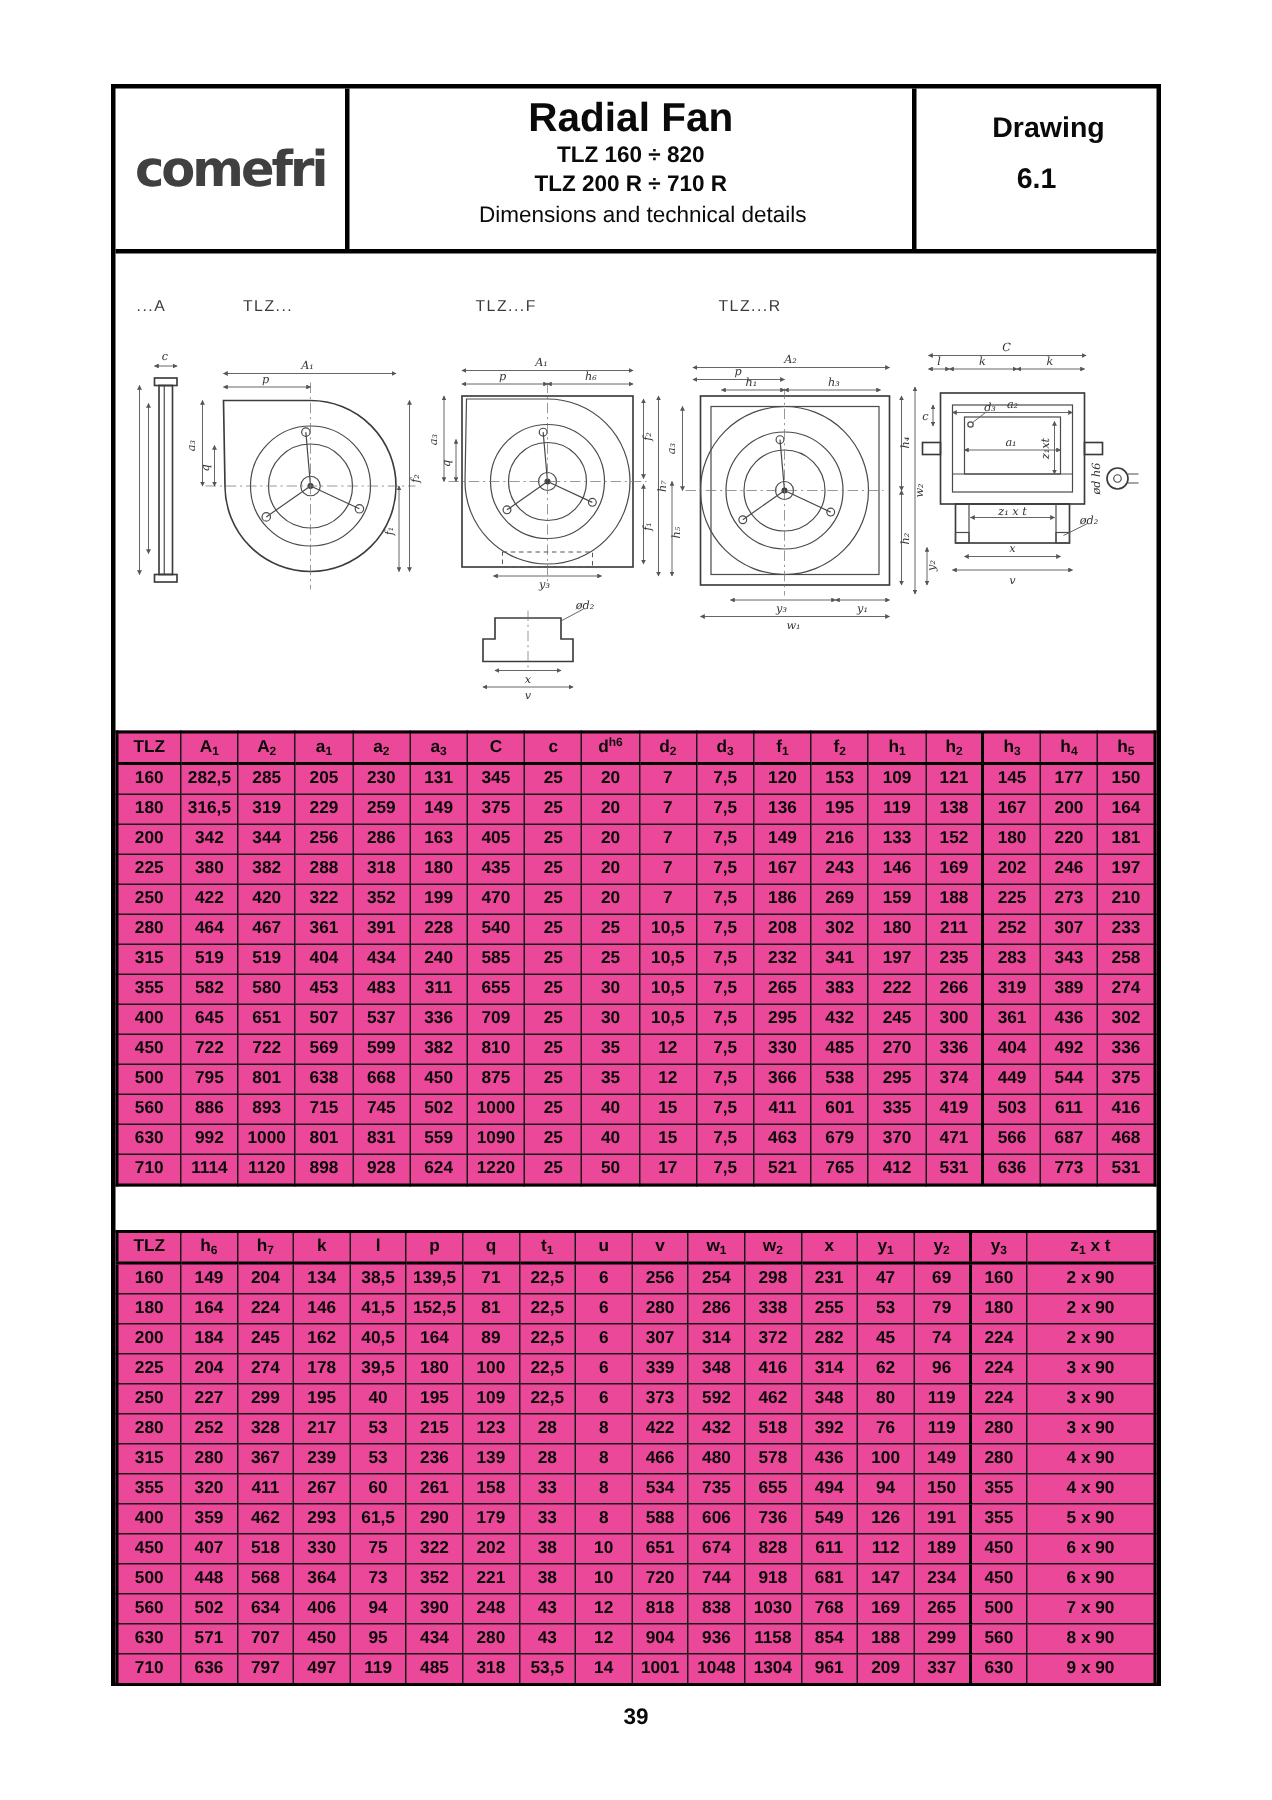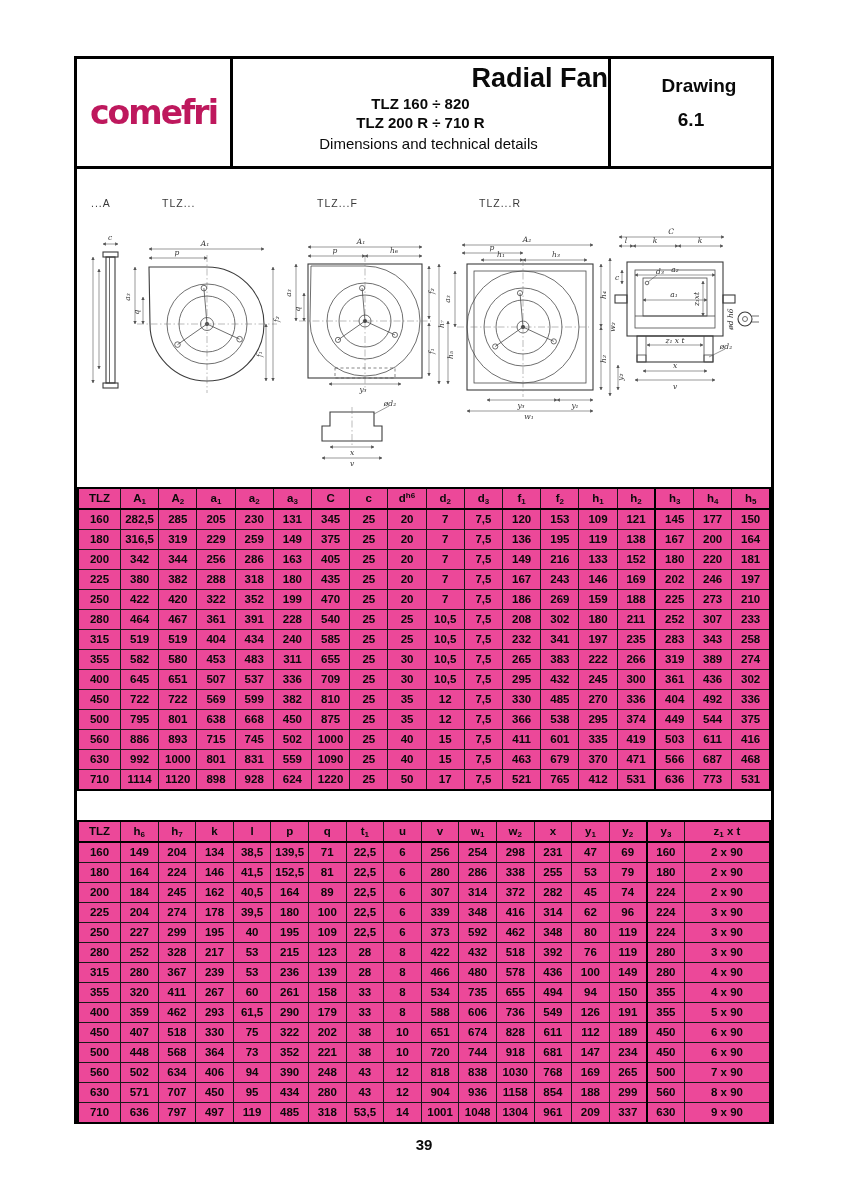--- a/index.html
+++ b/index.html
@@ -7,23 +7,23 @@
     width:848px;height:1200px;position:relative;background:#ffffff;
     font-family:"Liberation Sans",sans-serif;color:#0a0a0a;overflow:hidden;
   }
   .frame{
     position:absolute;left:74px;top:56px;width:700px;height:1068px;
     border:3px solid #000;box-sizing:border-box;background:#fff;
   }
   
   .hdr{display:flex;height:107px;border-bottom:3px solid #000;}
   .logo-cell{width:153px;border-right:3px solid #000;display:flex;align-items:center;justify-content:center;}
-  .logo{font-family:"DejaVu Sans",sans-serif;font-weight:bold;font-size:33px;letter-spacing:-2px;color:#be185d;}
+  .logo{font-family:"DejaVu Sans",sans-serif;font-weight:bold;font-size:33px;letter-spacing:-2px;color:#404040;}
   .title-cell{flex:1;border-right:3px solid #000;text-align:center;padding-top:5px;}
-  .title{font-size:27px;font-weight:bold;line-height:1.1;text-align:right;}
+  .title{font-size:27px;font-weight:bold;line-height:1.1;}
   .sub{font-size:15px;font-weight:bold;line-height:1.3;}
   .sub3{font-size:15px;font-weight:normal;line-height:1.4;padding-left:16px;}
   .dwg-cell{width:160px;text-align:center;padding-top:16px;}
   .dwg-word{font-size:19px;font-weight:bold;padding-left:16px;}
   .dwg-num{font-size:19px;font-weight:bold;margin-top:12px;}
   
   .drawings{position:absolute;left:0;top:110px;width:694px;height:316px;}
   .vlabel{font-family:"Liberation Sans",sans-serif;font-size:10.5px;fill:#3a3a3a;letter-spacing:1px;}
   .dl{font-family:"DejaVu Serif",serif;font-style:italic;font-size:7.5px;fill:#333;text-anchor:middle;}
   .ol{stroke:#3c3c3c;stroke-width:1.1;fill:none;}

